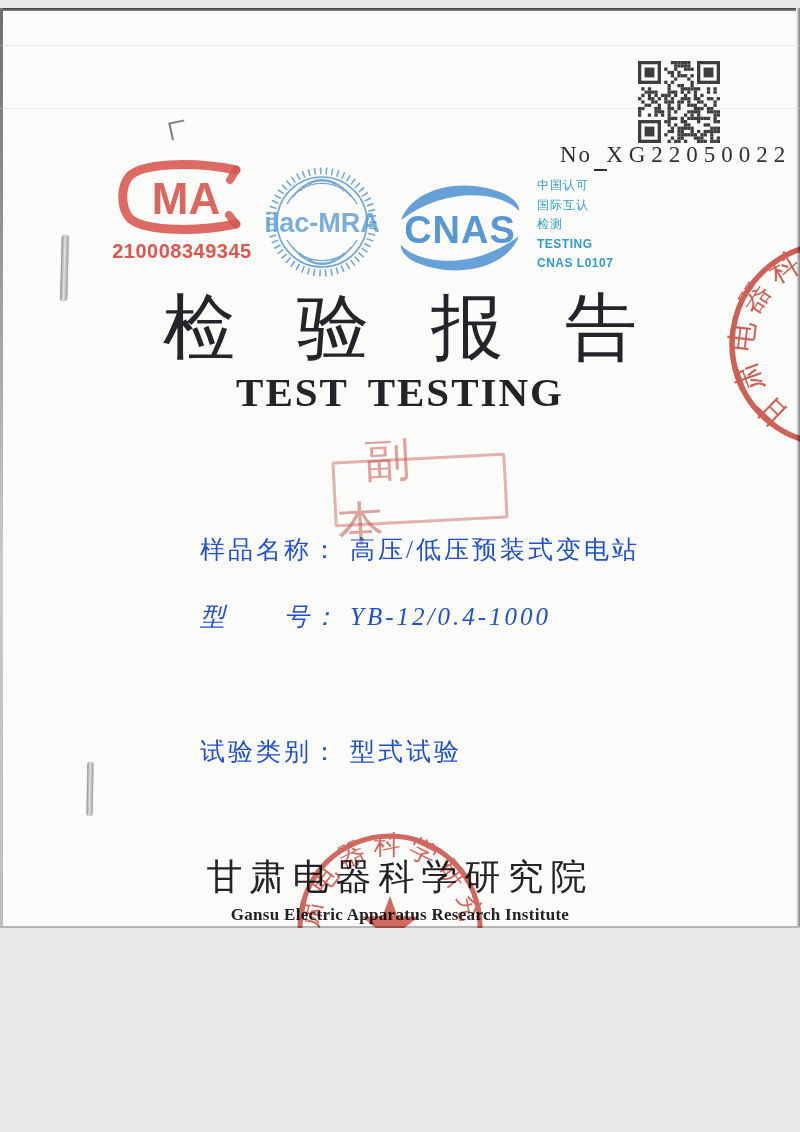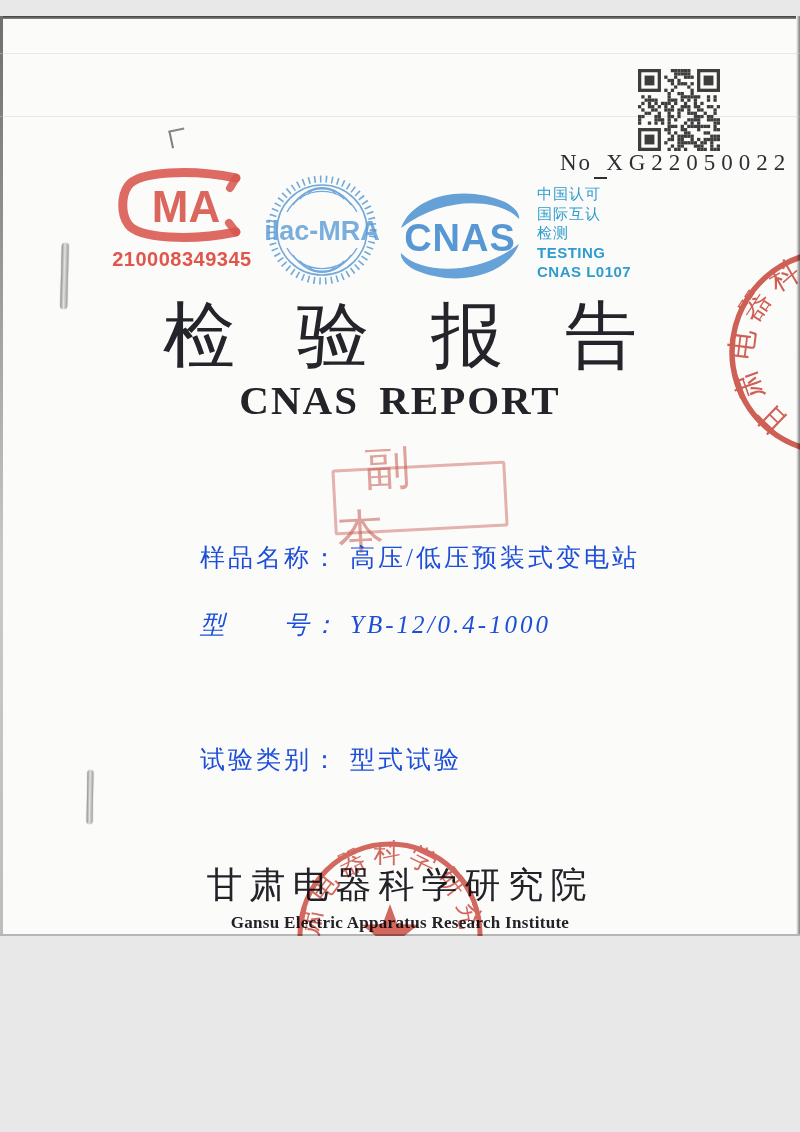--- a/index.html
+++ b/index.html
@@ -1,17 +1,17 @@
 <!DOCTYPE html>
 <html><head>
 <meta charset="utf-8">
 <style>
   html,body{margin:0;padding:0;background:#e8e8e8;}
   #page{
-    position:relative; width:800px; height:920px; margin:16px auto;
+    position:relative; width:800px; height:920px; margin:8px auto;
     background:#fbfbf9; overflow:hidden;
     font-family:"Liberation Serif", serif; color:#2b2b31;
   }
   
   .edge-top{position:absolute;left:0;top:0;width:100%;height:3px;background:linear-gradient(#3c3c3c,#8a8a8a);}
   .edge-left{position:absolute;left:0;top:0;width:3px;height:100%;background:linear-gradient(#6f6f6f,#c9c9c9 60%,#bdbdbd);}
   .edge-right{position:absolute;right:0;top:0;width:4px;height:100%;background:linear-gradient(90deg,#ffffff,#7d7d7d);}
   .edge-bottom{position:absolute;left:0;bottom:0;width:100%;height:2px;background:#b5b5b5;}
   .scanline{position:absolute;left:0;width:100%;height:1px;}
   .staple{position:absolute;border-radius:3px;
@@ -29,21 +29,21 @@
   #report-no .num{letter-spacing:6px;margin-left:14px;}
   #no-underline{position:absolute;left:594px;top:161px;width:13px;height:2px;background:#2e2e34;}
 
   
   #cma{position:absolute;left:112px;top:152px;width:140px;text-align:center;}
   #cma-num{margin-top:2px;font-family:"Liberation Sans",sans-serif;font-weight:bold;
     font-size:20px;color:#e0564d;letter-spacing:.5px;}
   #ilac{position:absolute;left:263px;top:158px;}
   #cnas-logo{position:absolute;left:393px;top:170px;}
   #accred-text{position:absolute;left:537px;top:168px;line-height:19.5px;
-    font-family:"Liberation Sans",sans-serif;font-size:15px;color:#2f9ccf;
+    font-family:"Liberation Sans",sans-serif;font-size:12px;color:#2f9ccf;
     letter-spacing:1px;}
   #accred-text .en{font-weight:bold;letter-spacing:.5px;}
 
   
   #title-cn{position:absolute;left:0;top:272px;width:800px;text-align:center;
     font-size:72px;letter-spacing:62px;text-indent:62px;color:#24242b;font-weight:500;}
   #title-en{position:absolute;left:0;top:360px;width:800px;text-align:center;
     font-size:41px;font-weight:bold;letter-spacing:2px;word-spacing:8px;color:#23232a;}
 
   
@@ -352,21 +352,21 @@
 
   <div id="accred-text">
     <div>中国认可</div>
     <div>国际互认</div>
     <div>检测</div>
     <div class="en">TESTING</div>
     <div class="en">CNAS L0107</div>
   </div>
 
   <div id="title-cn">检验报告</div>
-  <div id="title-en">CNAS REPORT</div>
+  <div id="title-en">TEST TESTING</div>
 
   <div id="copy-stamp">副本</div>
 
   <div id="field-0" class="field">
     <span class="lbl">样品名称：</span><span class="val">高压/低压预装式变电站</span>
   </div>
   <div id="field-1" class="field">
     <span class="lbl">型　　号：</span><span class="val">YB-12/0.4-1000</span>
   </div>
   <div id="field-3" class="field">

